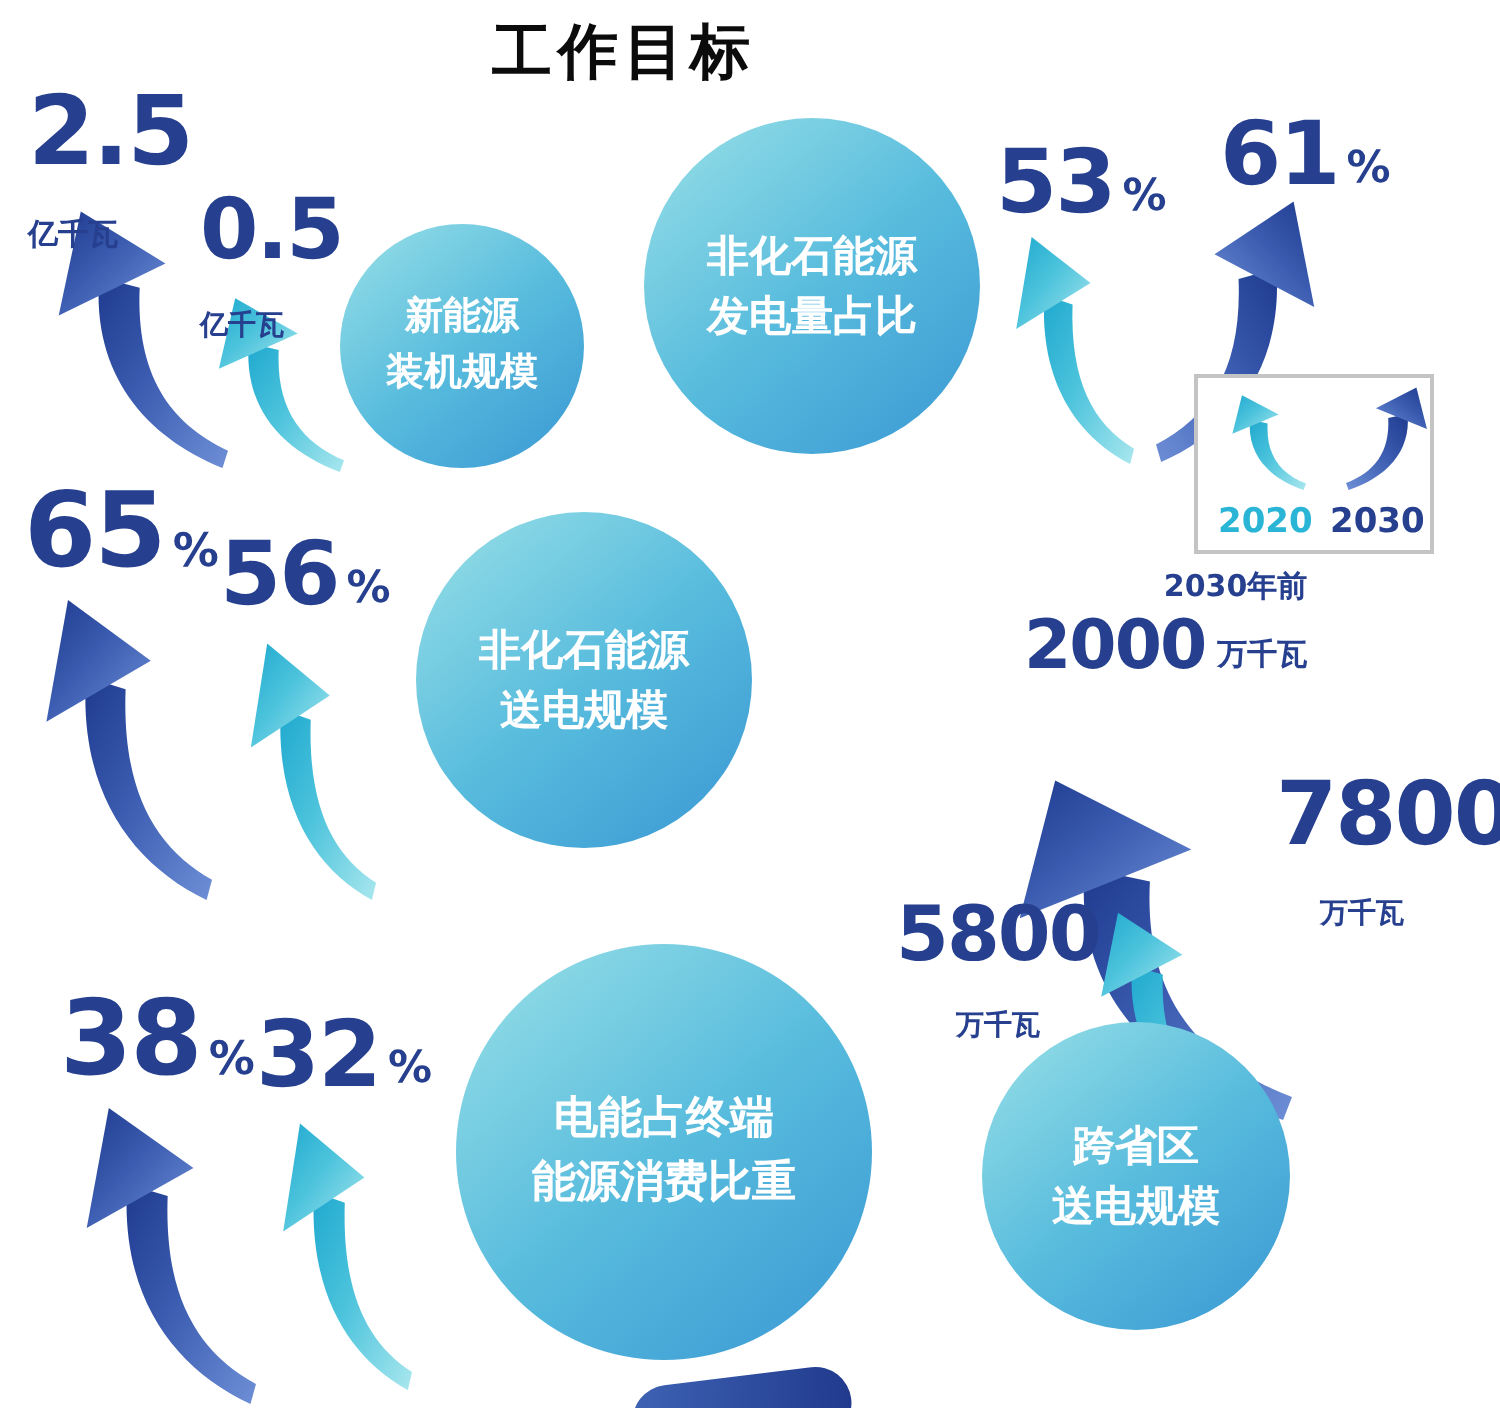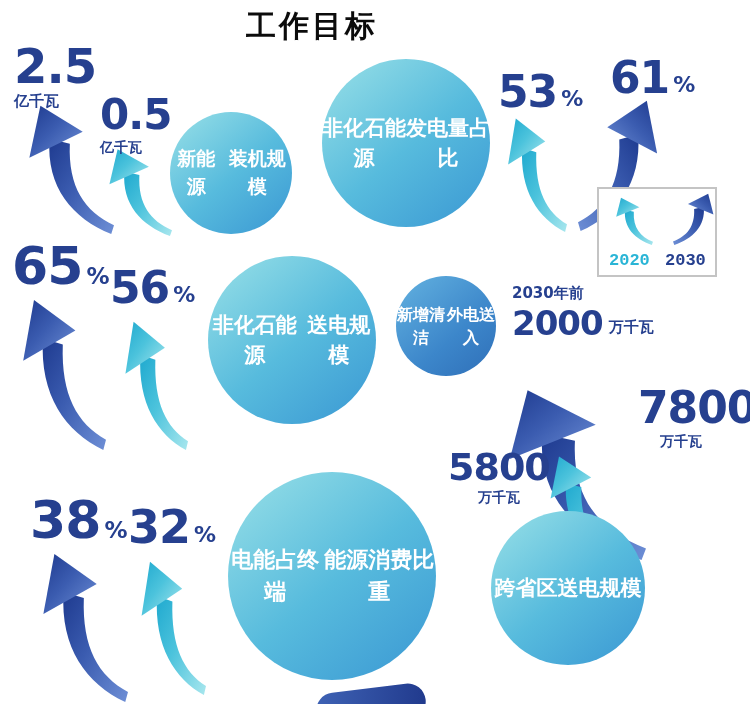--- a/index.html
+++ b/index.html
@@ -7,37 +7,37 @@
   body { font-family:"DejaVu Sans","Liberation Sans",sans-serif; }
   .canvas { position:relative; width:750px; height:704px; background:#fff; overflow:hidden; }
 
   .title { position:absolute; left:246px; top:6px; font-size:30px; font-weight:900;
            color:#0b0b0b; letter-spacing:3px; z-index:3;font-family:Liberation Mono, monospace; }
 
   .arrow { position:absolute; z-index:1; overflow:visible; }
   .mirror { transform:scaleX(-1); }
 
   .circle { position:absolute; border-radius:50%; color:#fff; font-weight:bold;
-            display:flex; justify-content:center; align-items:center;
+            display:flex; flex-direction:column; justify-content:center; align-items:center;
             text-align:center; z-index:2; line-height:1.45;
             background:linear-gradient(140deg,#93dde6 5%,#57bbdd 52%,#3a97d3 100%); }
   .circle.dark { background:linear-gradient(140deg,#63b2e0 0%,#3c86ca 60%,#2f6fb8 100%); }
 
   .num { position:absolute; color:#26408f; font-weight:bold; line-height:1; z-index:3; }
   .num .big { display:block; letter-spacing:-1px; }
-  .num .unit { display:block; font-size:15px; margin-top:4px; letter-spacing:0; }
+  .num .unit { display:block; font-size:15px; margin-top:20px; letter-spacing:0; }
   .row { display:flex; align-items:flex-end; gap:4px; }
   .row .big { display:inline; }
   .pct { padding-bottom:4px; }
 
   .legend { position:absolute; left:597px; top:187px; width:120px; height:90px;
-            border:2px solid #c4c4c4; background:#fff; z-index:4;font-family:Liberation Mono, monospace; }
+            border:2px solid #c4c4c4; background:#fff; z-index:4; }
   .legend .yr { position:absolute; font-weight:bold; font-size:17px; top:62px; }
 
-  .clean-text { position:absolute; left:512px; top:284px; color:#26408f; font-weight:bold; z-index:3; }
+  .clean-text { position:absolute; left:512px; top:284px; color:#26408f; font-weight:bold; z-index:3;text-align:right; }
   .clean-text .pre { font-size:15px; }
   .clean-text .valrow { display:flex; align-items:flex-end; gap:6px; margin:3px 0 4px 0; }
   .clean-text .val { font-size:34px; line-height:1; letter-spacing:-1px; }
   .clean-text .vunit { font-size:15px; padding-bottom:3px; }
   .clean-text .note { font-size:13px; line-height:1.45; }
 
   .fragment { position:absolute; left:316px; top:688px; width:110px; height:36px;
               background:linear-gradient(100deg,#3f63b5,#20398c); border-radius:18px;
               transform:rotate(-7deg); z-index:1; }
 </style>
@@ -111,24 +111,20 @@
     <div>装机规模</div>
   </div>
   <div class="circle" style="left:322px;top:59px;width:168px;height:168px;font-size:21px">
     <div>非化石能源</div>
     <div>发电量占比</div>
   </div>
   <div class="circle" style="left:208px;top:256px;width:168px;height:168px;font-size:21px">
     <div>非化石能源</div>
     <div>送电规模</div>
   </div>
-  <div class="circle dark" style="left:396px;top:276px;width:100px;height:100px;font-size:16px">
-    <div>新增清洁</div>
-    <div>外电送入</div>
-  </div>
   <div class="circle" style="left:228px;top:472px;width:208px;height:208px;font-size:22px">
     <div>电能占终端</div>
     <div>能源消费比重</div>
   </div>
   <div class="circle" style="left:491px;top:511px;width:154px;height:154px;font-size:21px">
     <div>跨省区</div>
     <div>送电规模</div>
   </div>
 
   <div class="num" style="left:14px;top:42px">

